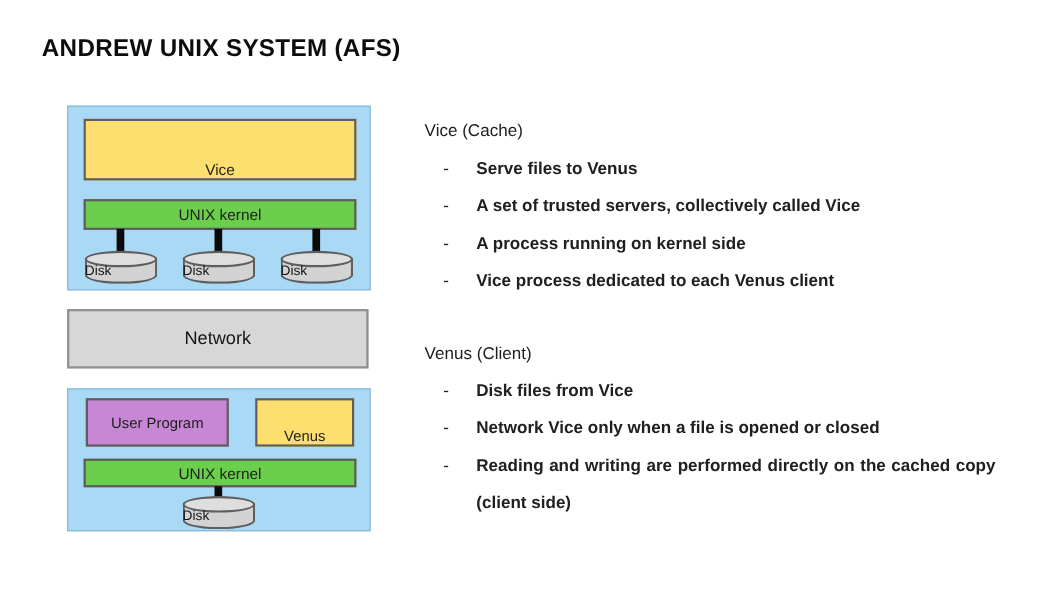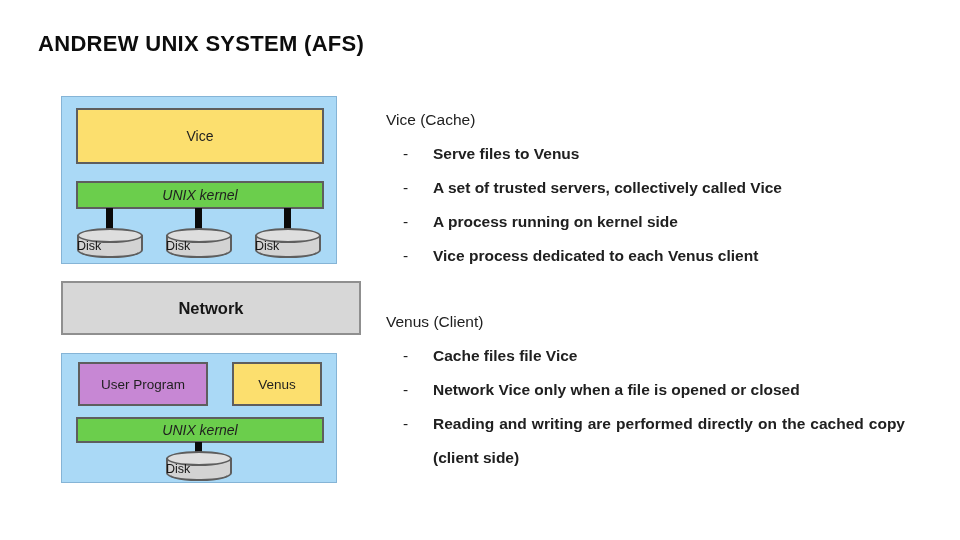--- a/index.html
+++ b/index.html
@@ -27,22 +27,22 @@
   }
   .machine.server { top:96px;  height:168px; }
   .machine.client { top:353px; height:130px; }
 
   .dbox {
     position:absolute; box-sizing:border-box;
     border:2px solid var(--box-border,#666666);
     display:flex; align-items:center; justify-content:center;
     font-size:14px; color:var(--text-dark,#1f1f1f);
   }
-  .yellow { background:var(--box-yellow,#fcdf6e); }
-  .green  { background:var(--box-green,#6bce4c);font-style:italic; }
+  .yellow { background:var(--box-yellow,#fcdf6e);align-items:flex-end; }
+  .green  { background:var(--box-green,#6bce4c); }
   .purple { background:var(--box-purple,#c787d4); }
 
   .vice-box        { left:14px;  top:11px; width:248px; height:56px; }
   .kernel-server   { left:14px;  top:84px; width:248px; height:28px; }
   .userprog-box    { left:16px;  top:8px;  width:130px; height:44px; font-size:13.5px; }
   .venus-box       { left:170px; top:8px;  width:90px;  height:44px; font-size:13.5px; }
   .kernel-client   { left:14px;  top:63px; width:248px; height:26px; }
 
   .conn { position:absolute; width:7px; background:#0a0a0a; z-index:1; }
   .conn.s { top:111px; height:24px; }
@@ -62,25 +62,25 @@
     border:2px solid var(--box-border,#666666); border-top:none;
     border-radius:0 0 31px 31px / 0 0 8px 8px; z-index:1;
     box-sizing:content-box;
   }
   .disk .d-label {
     position:absolute; left:0; top:11px; width:66px; text-align:left;
     font-size:12.5px; color:#161616; z-index:3;
   }
 
   .network-box {
-    position:absolute; left:61px; top:281px; width:300px; height:54px;
+    position:absolute; left:61px; top:281px; width:274px; height:54px;
     background:var(--network-gray,#d7d7d7);
     border:2px solid #8f8f8f; box-sizing:border-box;
     display:flex; align-items:center; justify-content:center;
-    font-size:16.5px; color:#161616;font-weight:bold;
+    font-size:16.5px; color:#161616;
   }
 
   
   .text-col { position:absolute; left:386px; top:0; width:525px; }
   .txt-section { position:absolute; left:0; line-height:34px; font-size:15.5px; color:#202020; }
   .txt-section.vice  { top:103px; }
   .txt-section.venus { top:305px; }
   .sec-heading { line-height:34px; }
   .bullet { display:flex; align-items:flex-start; }
   .bullet .dash { width:47px; padding-left:17px; box-sizing:border-box; flex:none; }
@@ -166,21 +166,21 @@
     <div class="bullet">
       <span class="dash">-</span>
       <span class="btxt">Vice process dedicated to each Venus client</span>
     </div>
   </div>
 
   <div class="txt-section venus">
     <div class="sec-heading">Venus (Client)</div>
     <div class="bullet">
       <span class="dash">-</span>
-      <span class="btxt">Cache files file Vice</span>
+      <span class="btxt">Disk files from Vice</span>
     </div>
     <div class="bullet">
       <span class="dash">-</span>
       <span class="btxt">Network Vice only when a file is opened or closed</span>
     </div>
     <div class="bullet">
       <span class="dash">-</span>
       <span class="btxt">Reading and writing are performed directly on the cached copy (client side)</span>
     </div>
   </div>

